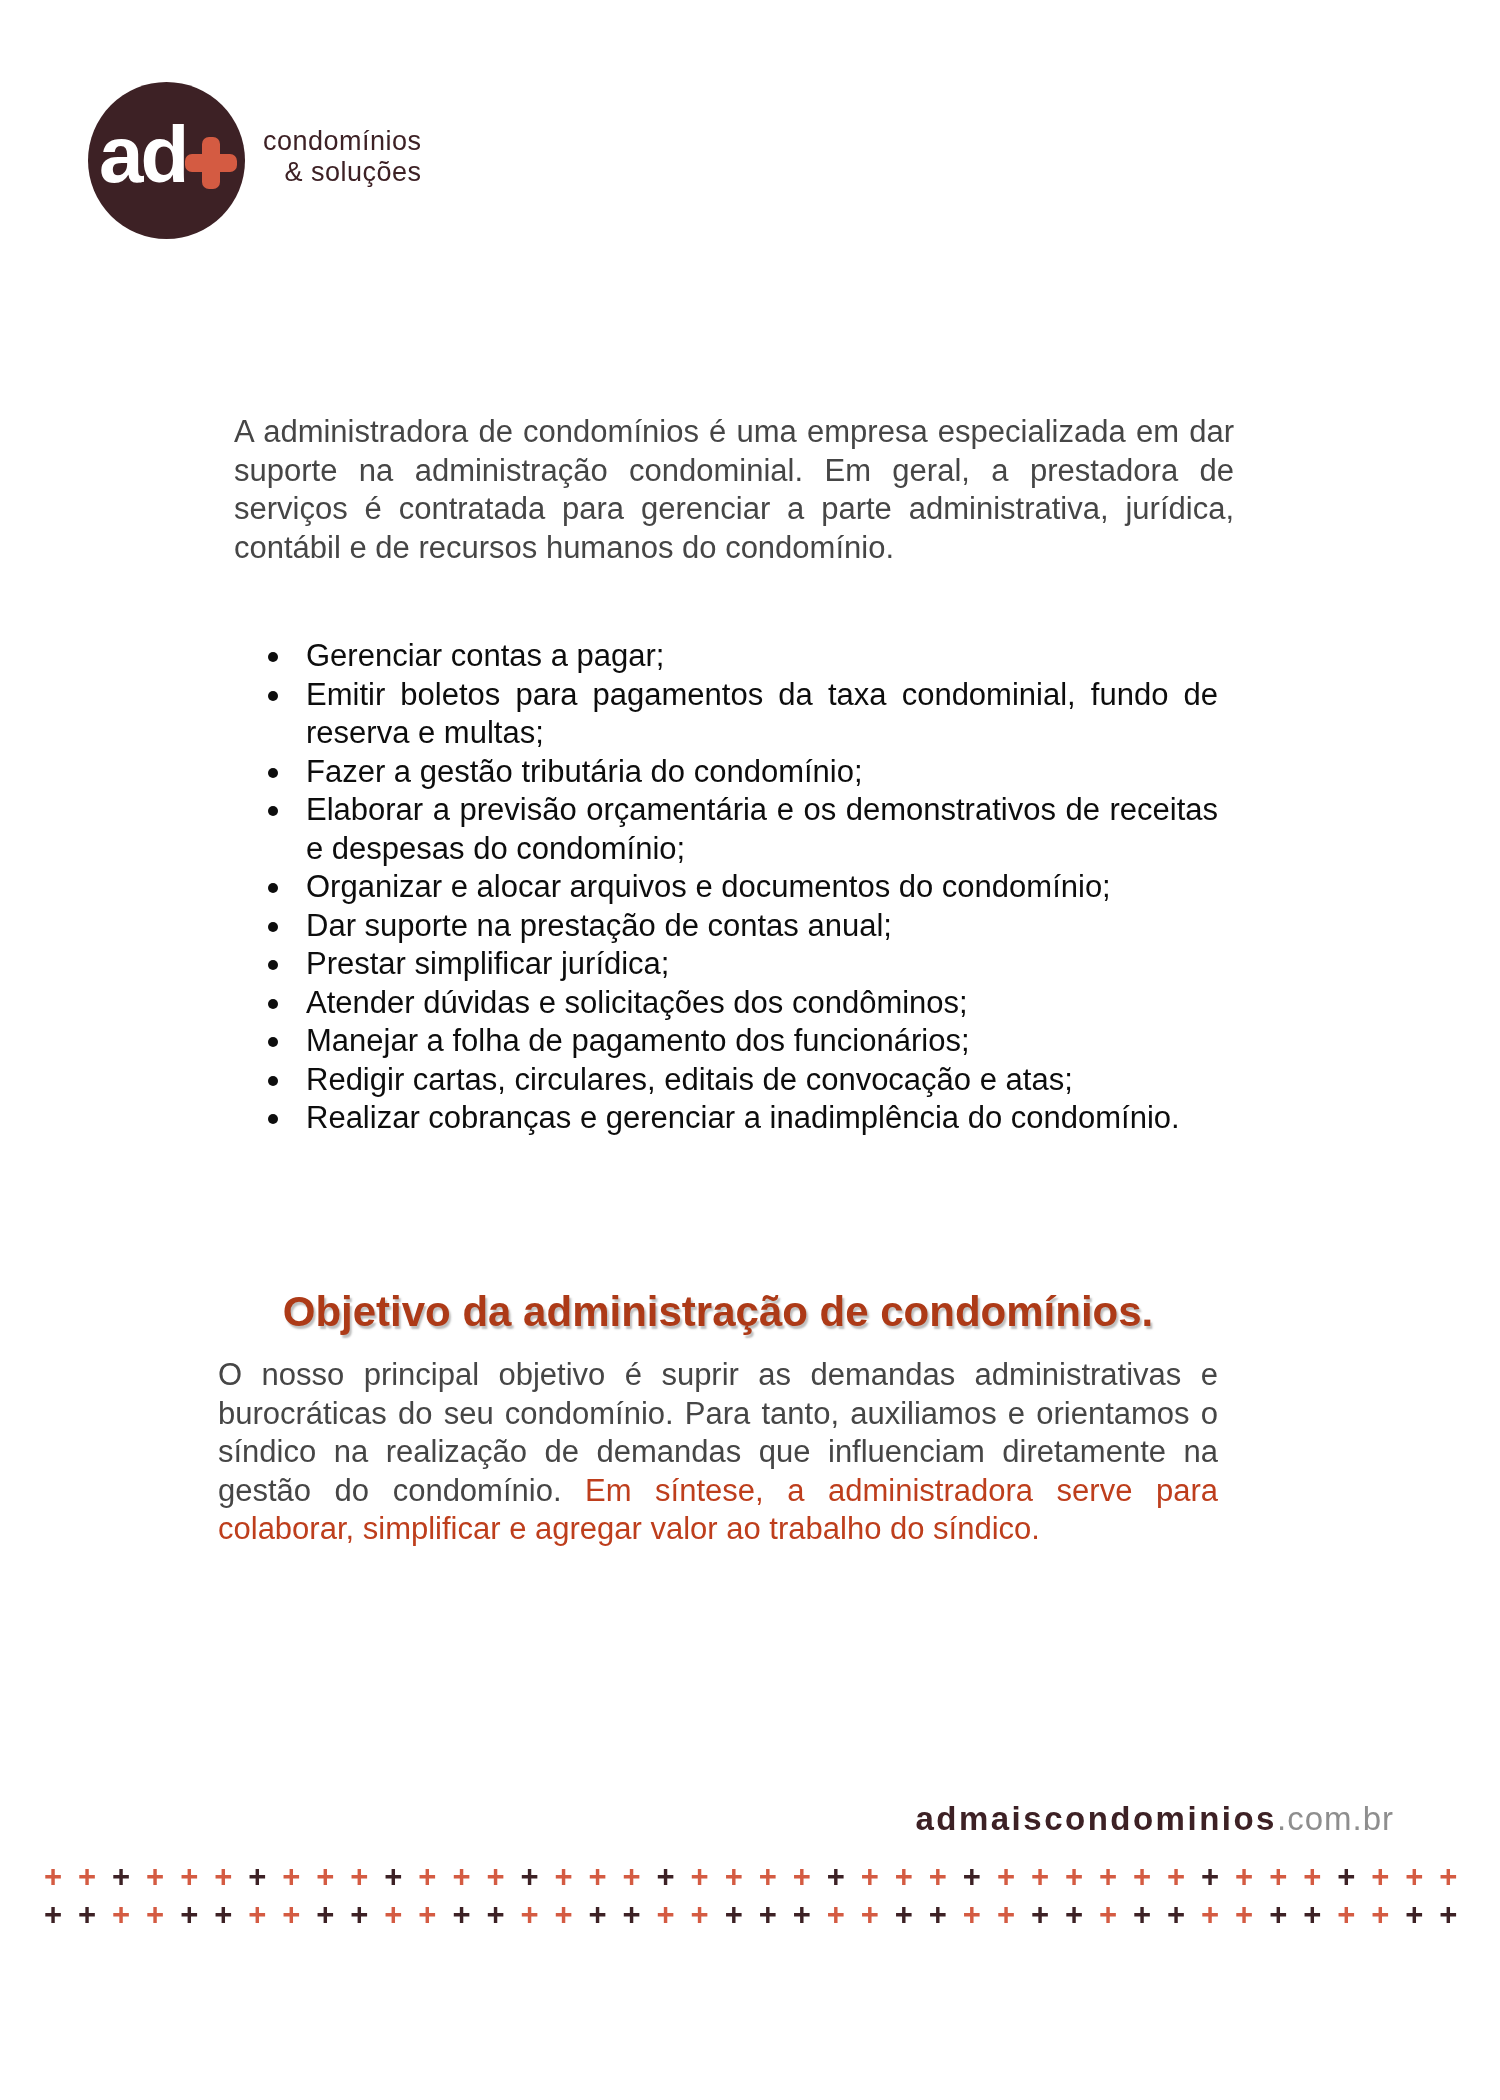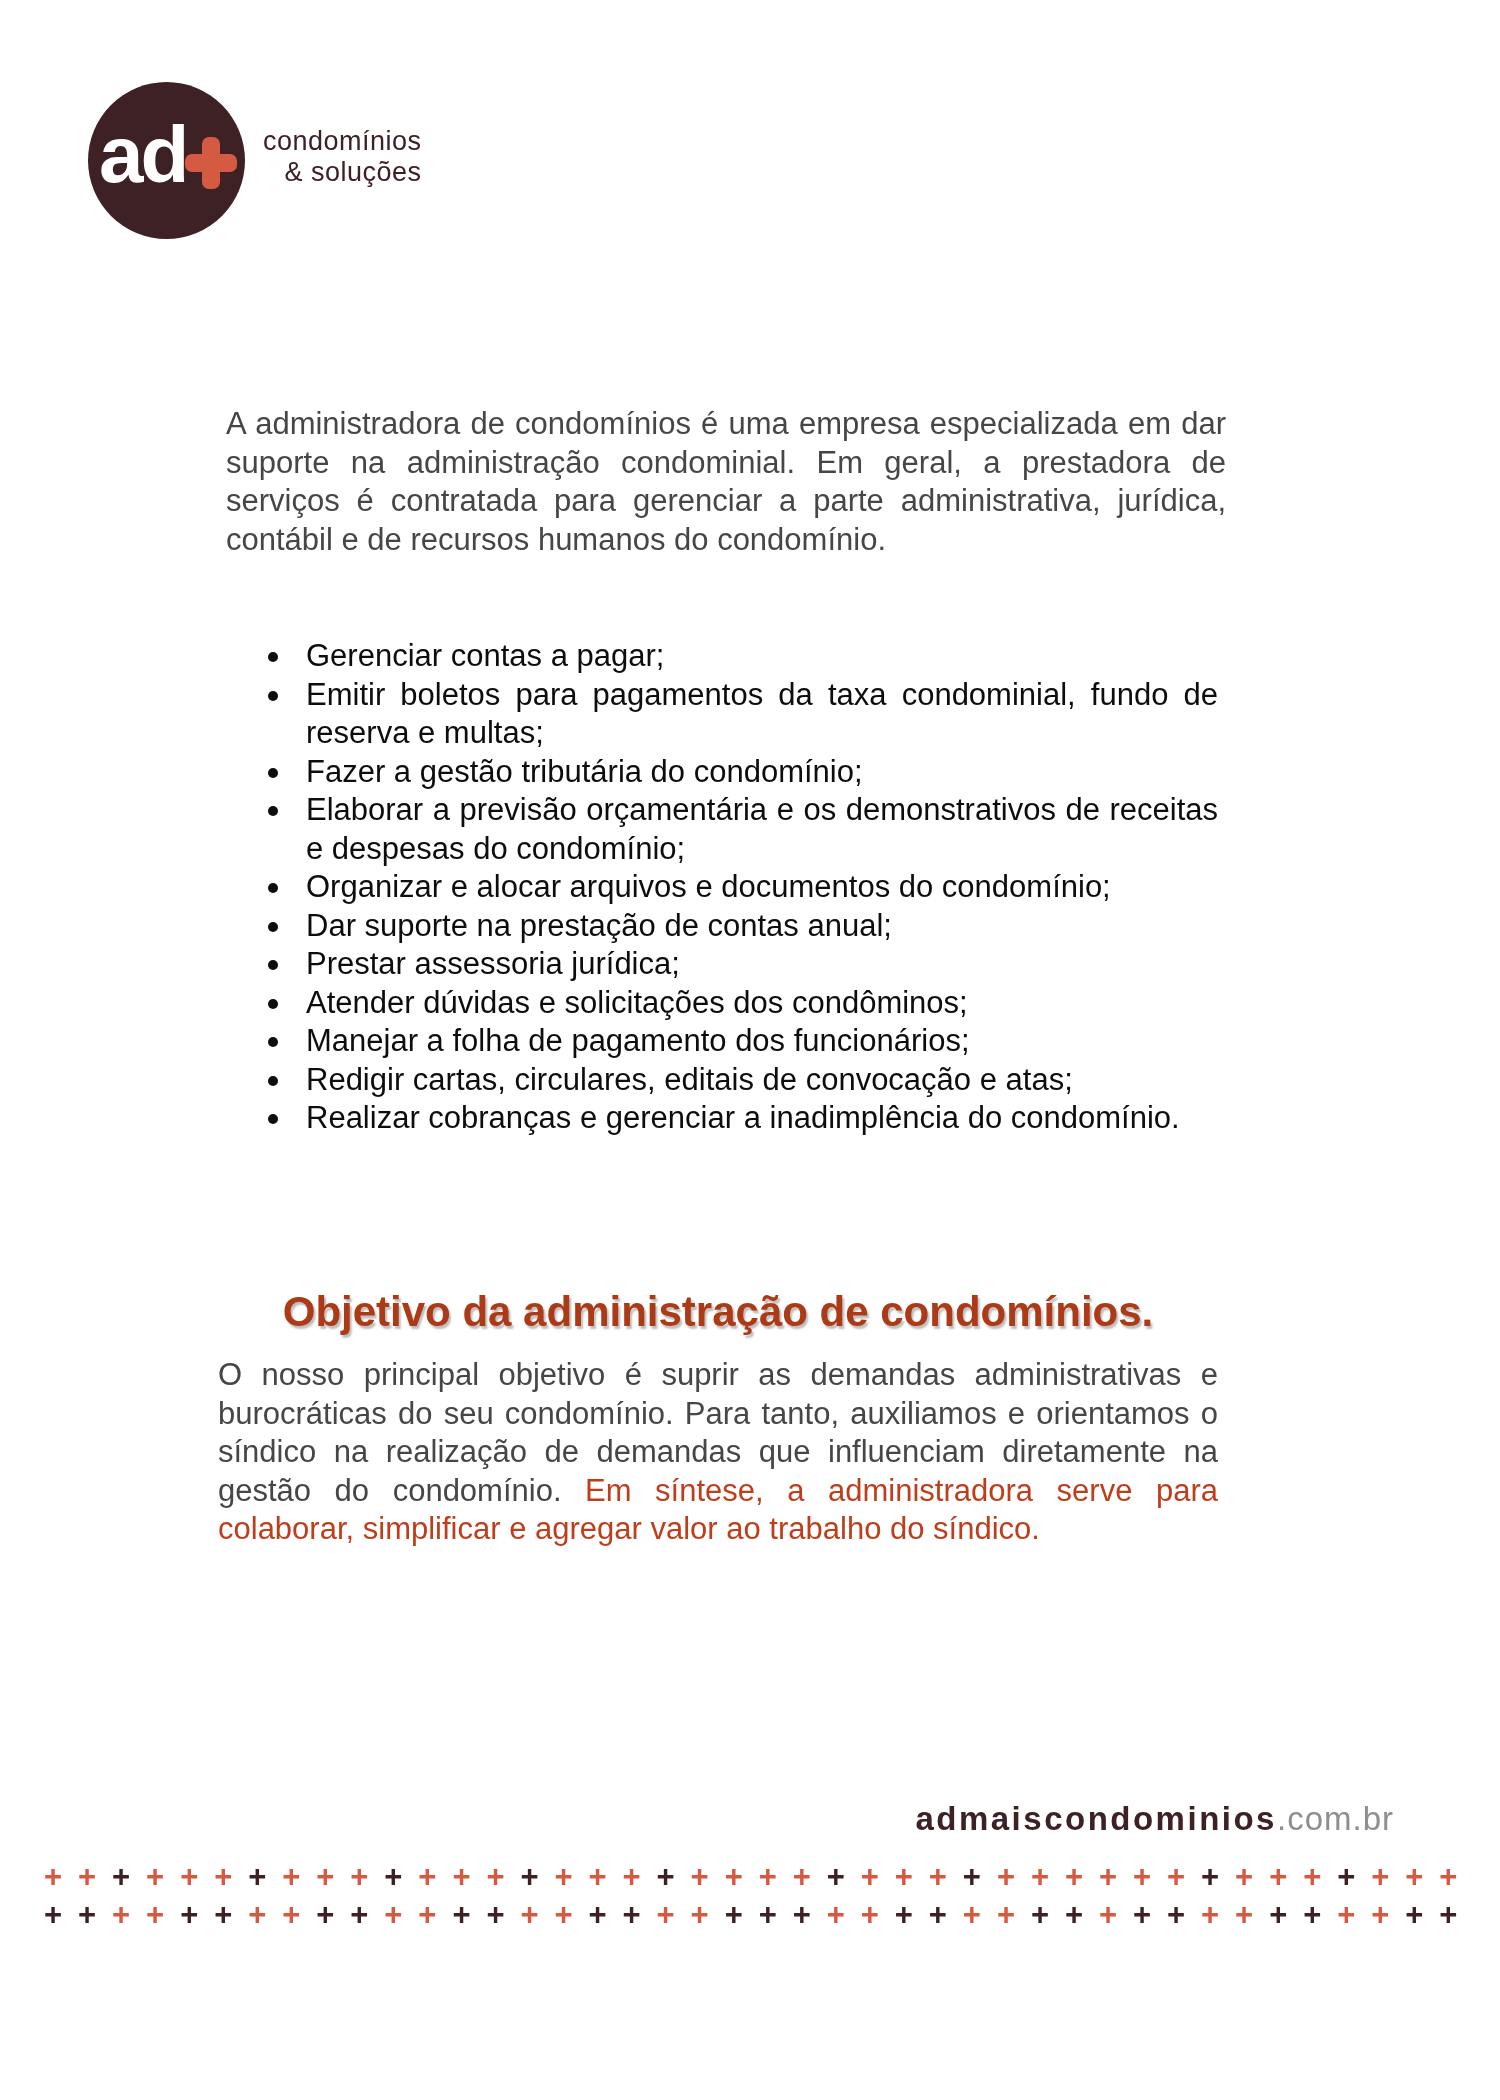--- a/index.html
+++ b/index.html
@@ -102,31 +102,31 @@
       <span class="logo-ad">ad</span>
     </div>
     <div class="logo-plus"></div>
     <div class="logo-tagline">
       <div>condomínios</div>
       <div>&amp; soluções</div>
     </div>
   </div>
 
 
-  <p class="body-text intro" style="margin:8px">A administradora de condomínios é uma empresa especializada em dar suporte na administração condominial. Em geral, a prestadora de serviços é contratada para gerenciar a parte administrativa, jurídica, contábil e de recursos humanos do condomínio.</p>
+  <p class="body-text intro" style="margin:16px">A administradora de condomínios é uma empresa especializada em dar suporte na administração condominial. Em geral, a prestadora de serviços é contratada para gerenciar a parte administrativa, jurídica, contábil e de recursos humanos do condomínio.</p>
 
 
   <ul class="functions">
       <li>Gerenciar contas a pagar;</li>
       <li>Emitir boletos para pagamentos da taxa condominial, fundo de reserva e multas;</li>
       <li>Fazer a gestão tributária do condomínio;</li>
       <li>Elaborar a previsão orçamentária e os demonstrativos de receitas e despesas do condomínio;</li>
       <li>Organizar e alocar arquivos e documentos do condomínio;</li>
       <li>Dar suporte na prestação de contas anual;</li>
-      <li>Prestar assessoria jurídica;</li>
+      <li>Prestar simplificar jurídica;</li>
       <li>Atender dúvidas e solicitações dos condôminos;</li>
       <li>Manejar a folha de pagamento dos funcionários;</li>
       <li>Redigir cartas, circulares, editais de convocação e atas;</li>
       <li>Realizar cobranças e gerenciar a inadimplência do condomínio.</li>
     </ul>
 
   <h2 class="doc-heading h2" style="margin:0">Objetivo da administração de condomínios.</h2>
 
   <p class="body-text objective" style="margin:0">
     <span>O nosso principal objetivo é suprir as demandas administrativas e burocráticas do seu condomínio. Para tanto, auxiliamos e orientamos o síndico na realização de demandas que influenciam diretamente na gestão do condomínio. </span><span class="highlight">Em síntese, a administradora serve para colaborar, simplificar e agregar valor ao trabalho do síndico.</span>

